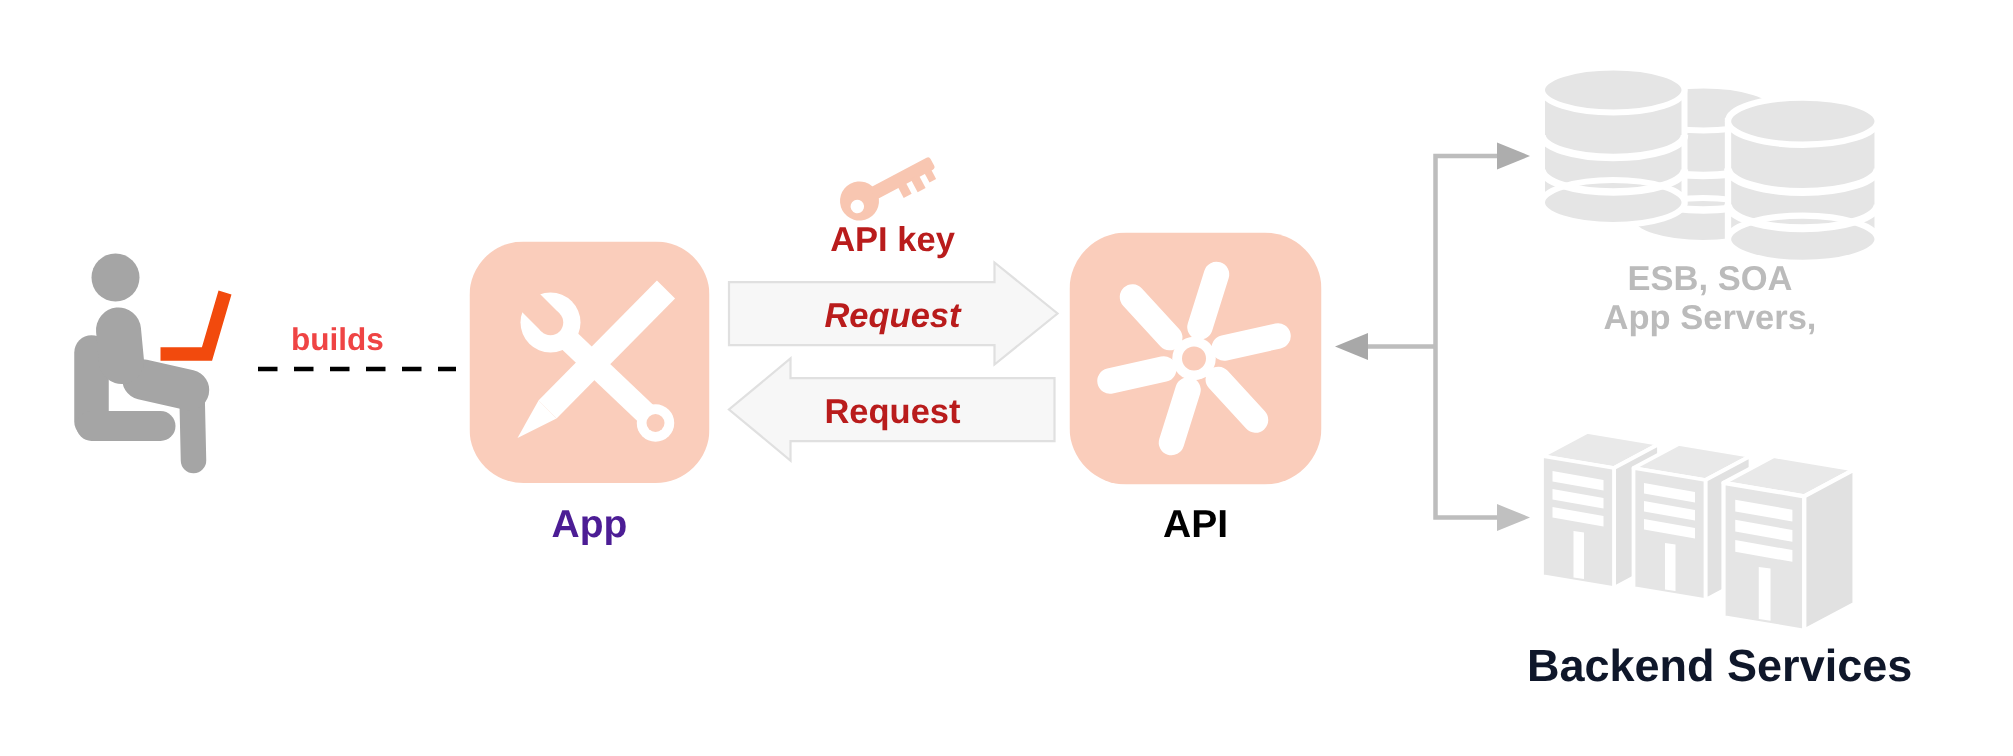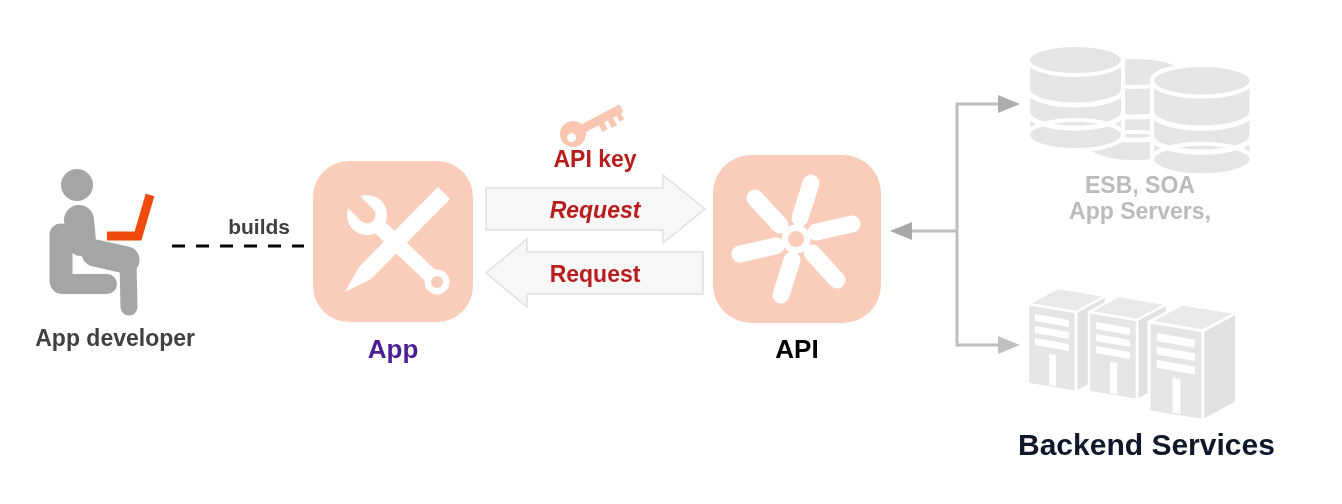--- a/index.html
+++ b/index.html
@@ -2,21 +2,21 @@
 <html><head>
 <meta charset="utf-8">
 <style>
   html,body{margin:0;padding:0;background:#fff;}
   #canvas{
     position:relative;width:1342px;height:504px;background:#ffffff;overflow:hidden;
     font-family:"Liberation Sans","DejaVu Sans",sans-serif;
   }
   .abs{position:absolute;}
   .lbl{font-weight:bold;text-align:center;white-space:nowrap;}
-  .lbl-black{color:#404040;text-align:right;}
+  .lbl-black{color:#ef4444;}
   .lbl-gray{color:#b91c1c;}
   
   #dev-svg{left:45px;top:165px;}
   
   #app-icon{left:313px;top:161px;}
   #api-icon{left:713px;top:155px;}
   #key-svg{left:550px;top:100px;}
   #arrows-svg{left:480px;top:170px;}
   #dash-svg{left:170px;top:240px;}
   #connector-svg{left:885px;top:90px;}
@@ -42,21 +42,20 @@
     <g fill="none" stroke="#A5A5A5" stroke-linecap="round">
       <line x1="16" y1="70" x2="16" y2="116" stroke-width="23"></line>
       <line x1="16" y1="119" x2="62" y2="119" stroke-width="20"></line>
       <line x1="83" y1="97" x2="84" y2="142" stroke-width="17"></line>
       <line x1="50" y1="88" x2="81" y2="95" stroke-width="27"></line>
       <line x1="34" y1="55" x2="36" y2="76" stroke-width="30"></line>
     </g>
     <circle cx="32" cy="20" r="16" fill="#A5A5A5"></circle>
     <path d="M62,71 L93,71 L105,30" fill="none" stroke="#F24A0D" stroke-width="9" stroke-linejoin="miter"></path>
   </svg>
-  <div id="dev-label" class="abs lbl lbl-black">App developer</div>
 
   <div id="builds-label" class="abs lbl lbl-black">builds</div>
   <svg id="dash-svg" class="abs" width="140" height="12" viewBox="0 0 140 12">
     <line x1="2" y1="6" x2="134" y2="6" stroke="#000" stroke-width="3" stroke-dasharray="13 11"></line>
   </svg>
 
   <svg id="app-icon" class="abs" width="160" height="161" viewBox="0 0 160 161">
     <rect width="160" height="161" rx="36" fill="#FACDBB"></rect>
 
     <line x1="131" y1="32" x2="52" y2="112" stroke="#fff" stroke-width="17"></line>

